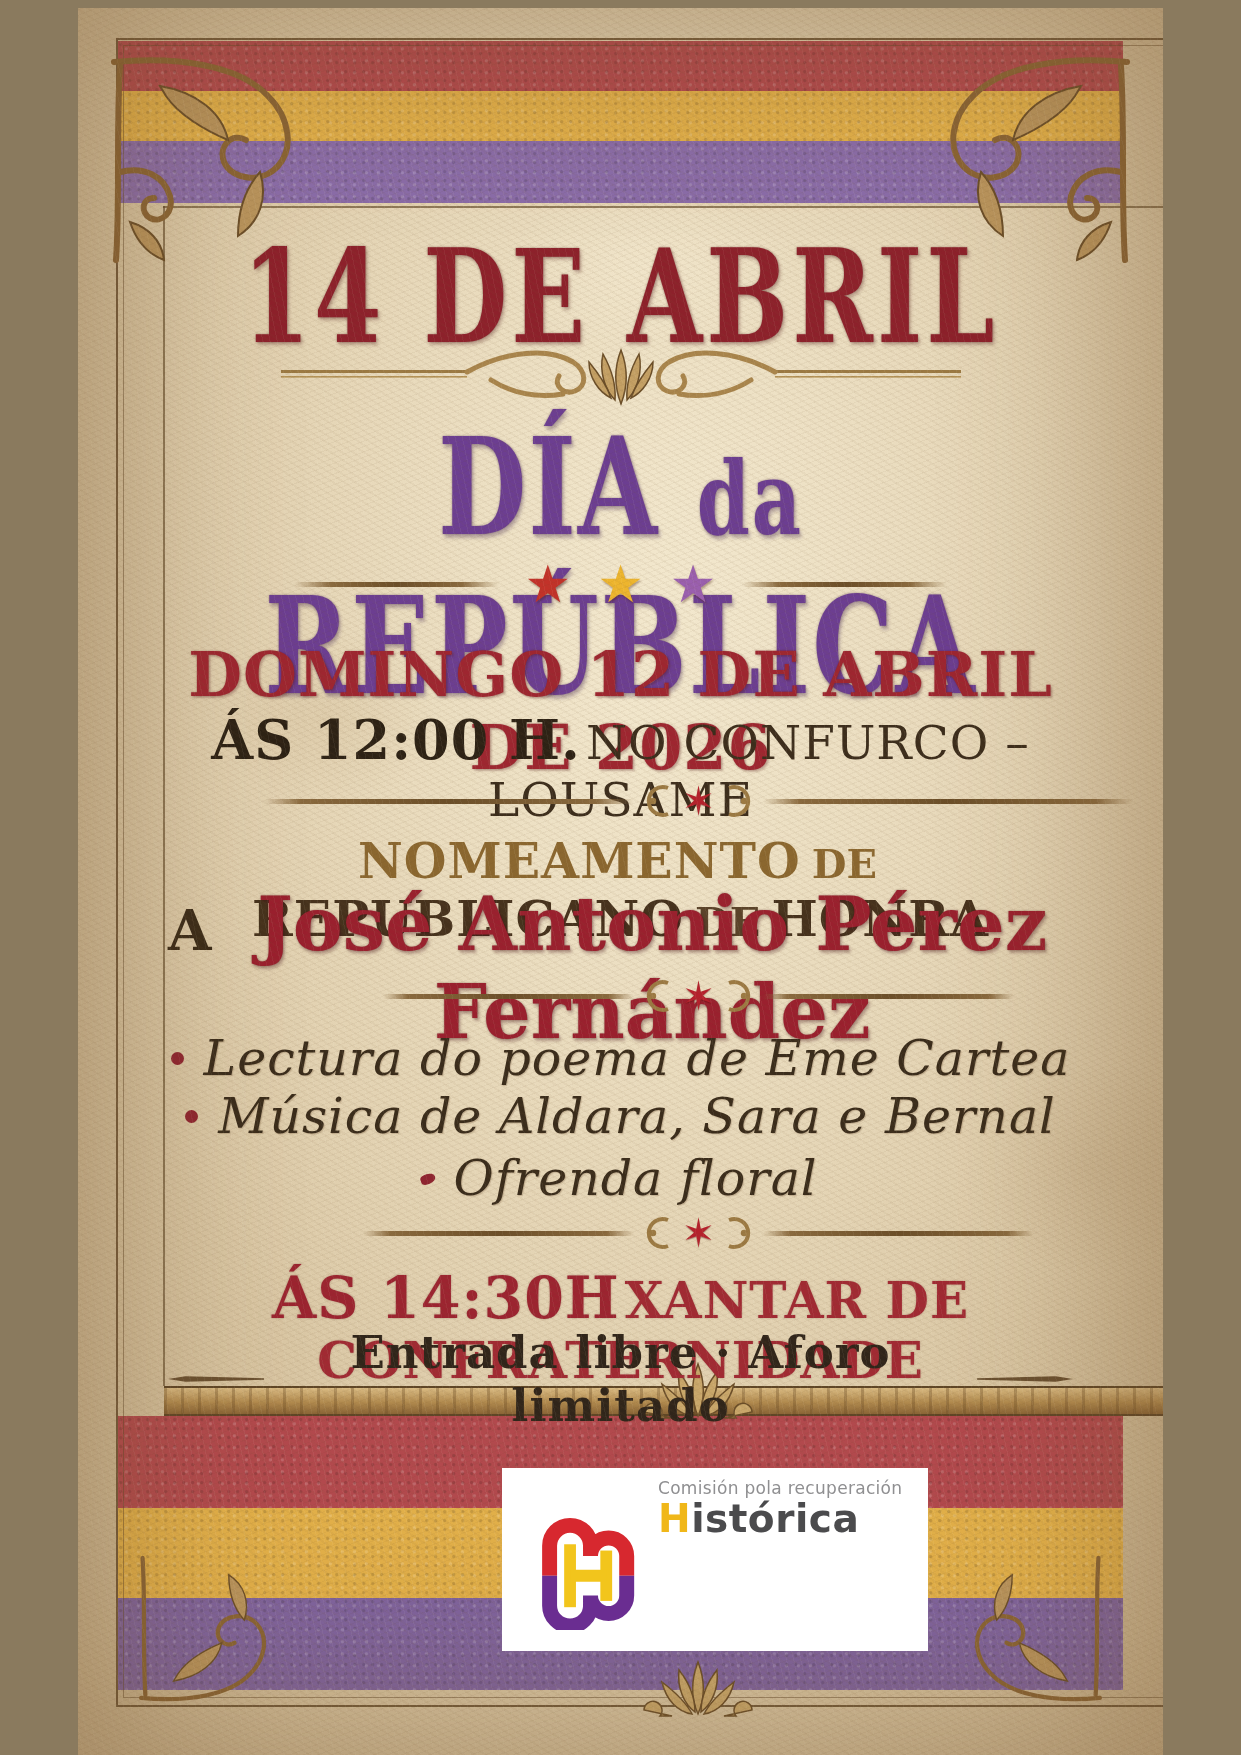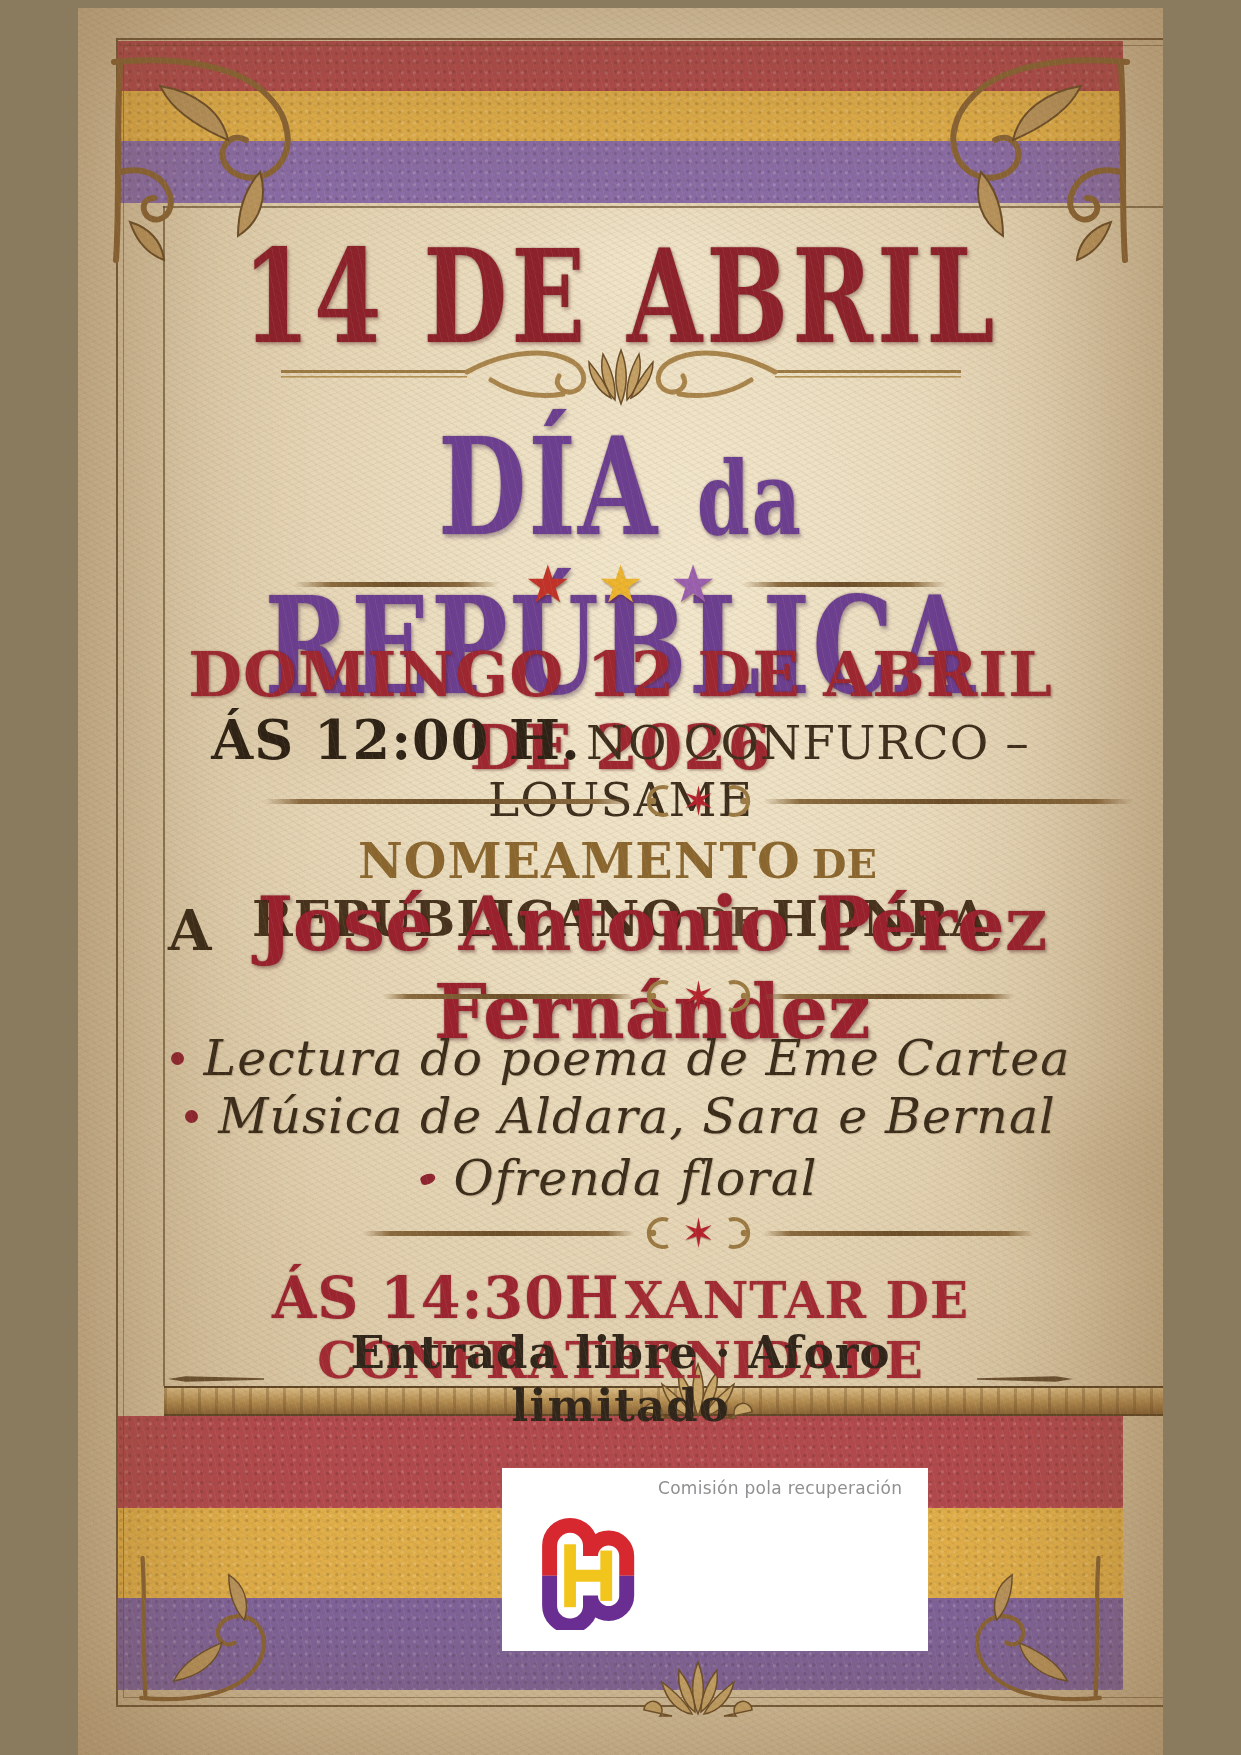--- a/index.html
+++ b/index.html
@@ -354,18 +354,19 @@
       <path d="M30,100 V62 A26,26 0 0 1 82,62 V75 A23,23 0 0 1 128,75 V100" fill="none" stroke="#d7282f" stroke-width="19"></path>
       <path d="M30,100 V138 A26,26 0 0 0 82,138 V125 A23,23 0 0 0 128,125 V100" fill="none" stroke="#6a2d91" stroke-width="19"></path>
       <g stroke="#f2c51c" stroke-width="15" fill="none">
         <path d="M56,60 V140"></path>
         <path d="M102,68 V132"></path>
         <path d="M56,100 H102"></path>
       </g>
     </svg>
     <div class="logo-text">
       <div class="logo-tagline">Comisión pola recuperación</div>
+      <div class="logo-line"><span class="ini-yellow">H</span><span>istórica</span></div>
     </div>
   </div>
 
   <div class="grain"></div>
   <div class="vignette"></div>
 </div>
 
 </body></html>

